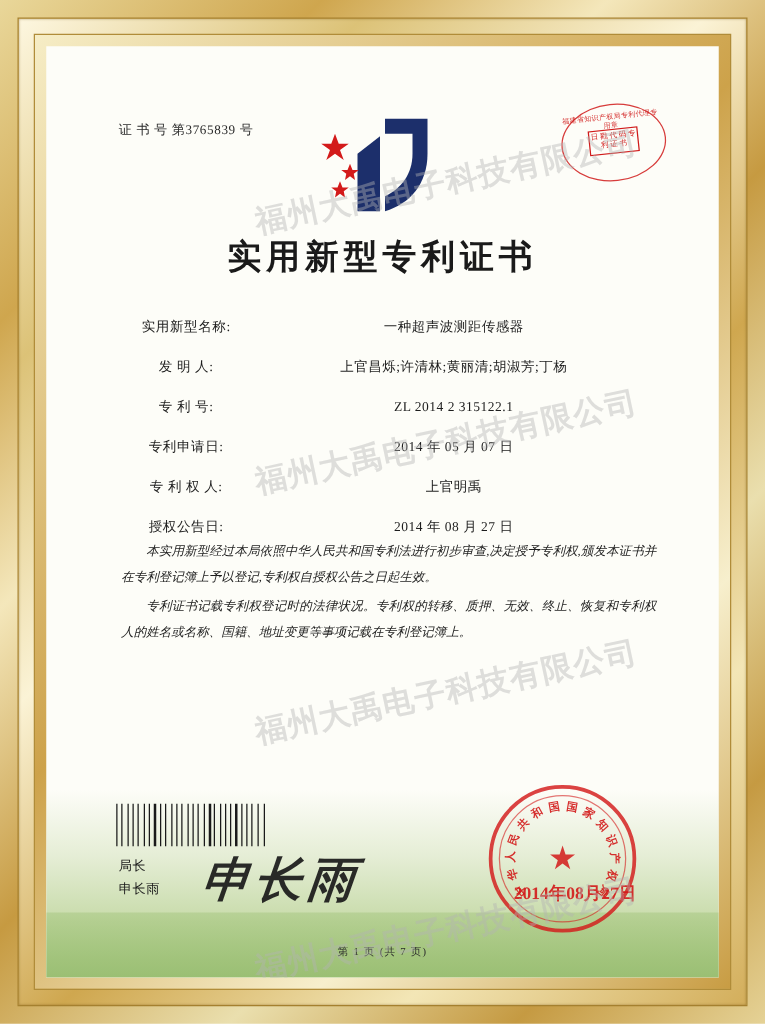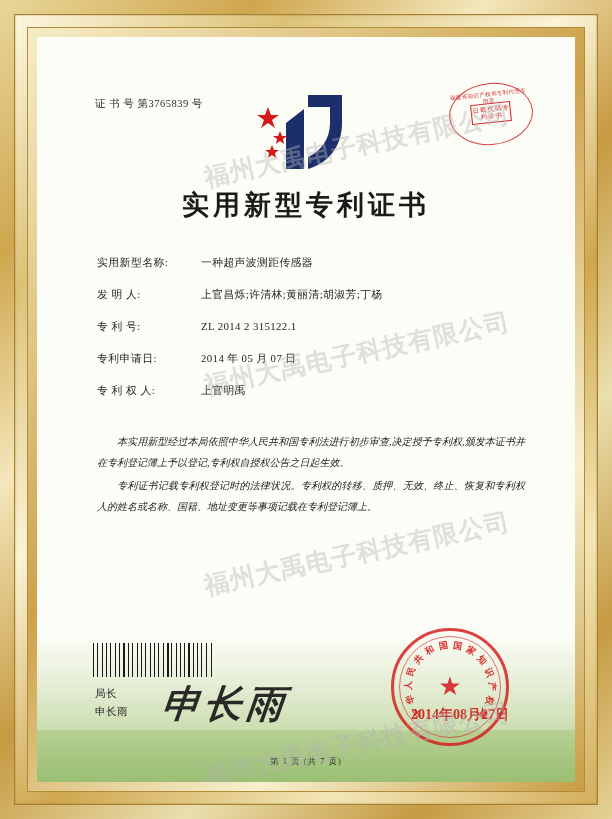--- a/index.html
+++ b/index.html
@@ -77,21 +77,21 @@
     position:absolute;left:0;right:0;top:150px;
     text-align:center;
     font-family:"DejaVu Serif",serif;
     font-size:27px;font-weight:700;color:#1a1a1a;
     letter-spacing:4px;
   }
 
   
   .fields{
     position:absolute;left:60px;right:50px;top:215px;
-    font-size:10.8px;color:#1d1d1d;line-height:1.9;
+    font-size:10.8px;color:#1d1d1d;line-height:1.9;text-align:center;
   }
   .row{display:flex;margin-bottom:11.5px;align-items:baseline;}
   .label{width:104px;flex:none;letter-spacing:.5px;}
   .value{flex:1;letter-spacing:.4px;}
 
   
   .paras{
     position:absolute;left:60px;right:50px;top:395px;
     font-size:10px;color:#1d1d1d;line-height:2.05;text-align:justify;font-style:italic;
   }
@@ -220,20 +220,24 @@
         <div class="label">专 利 号:</div>
         <div class="value">ZL 2014 2 315122.1</div>
       </div>
       <div class="row">
         <div class="label">专利申请日:</div>
         <div class="value">2014 年 05 月 07 日</div>
       </div>
       <div class="row">
         <div class="label">专 利 权 人:</div>
         <div class="value">上官明禹</div>
+      </div>
+      <div class="row">
+        <div class="label">授权公告日:</div>
+        <div class="value">2014 年 08 月 27 日</div>
       </div>
     </div>
 
     <div class="paras">
       <p>本实用新型经过本局依照中华人民共和国专利法进行初步审查,决定授予专利权,颁发本证书并在专利登记簿上予以登记,专利权自授权公告之日起生效。</p>
       <p>专利证书记载专利权登记时的法律状况。专利权的转移、质押、无效、终止、恢复和专利权人的姓名或名称、国籍、地址变更等事项记载在专利登记簿上。</p>
     </div>
 
     <div class="barcode">
         <i style="width: 1px;"></i>

